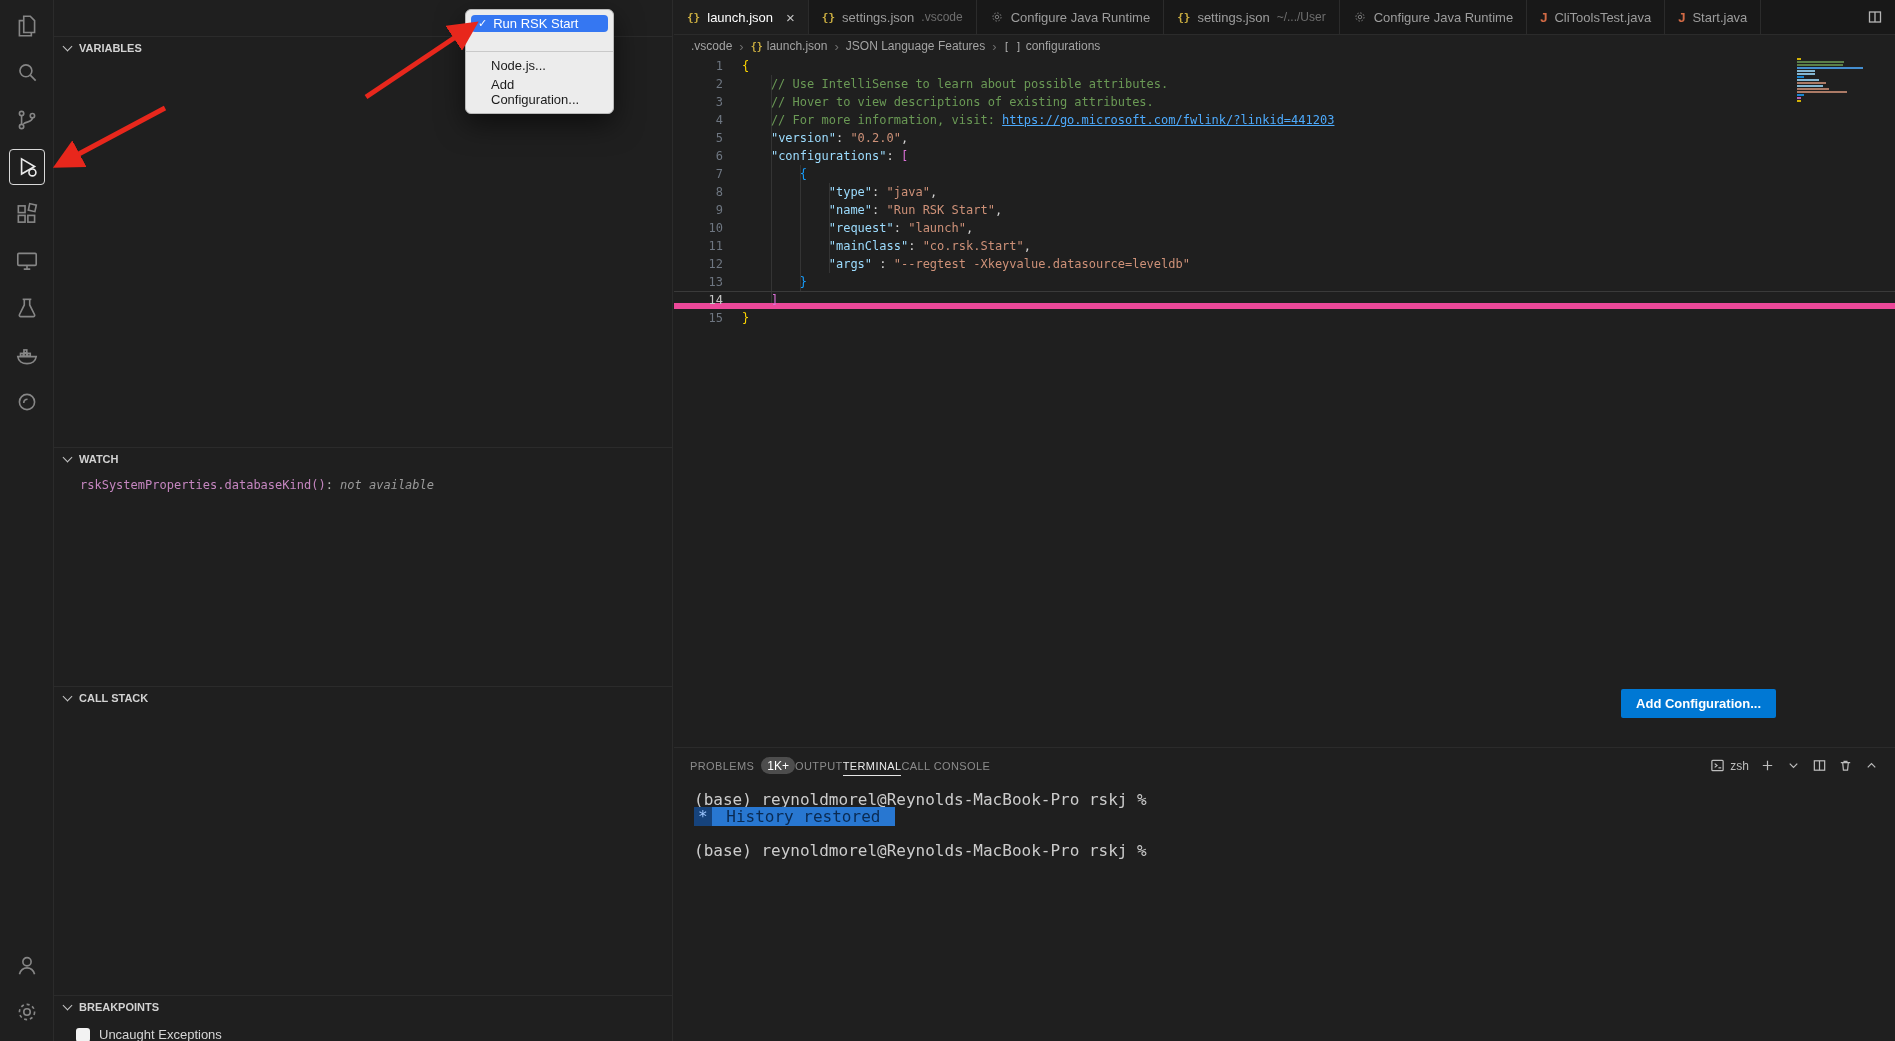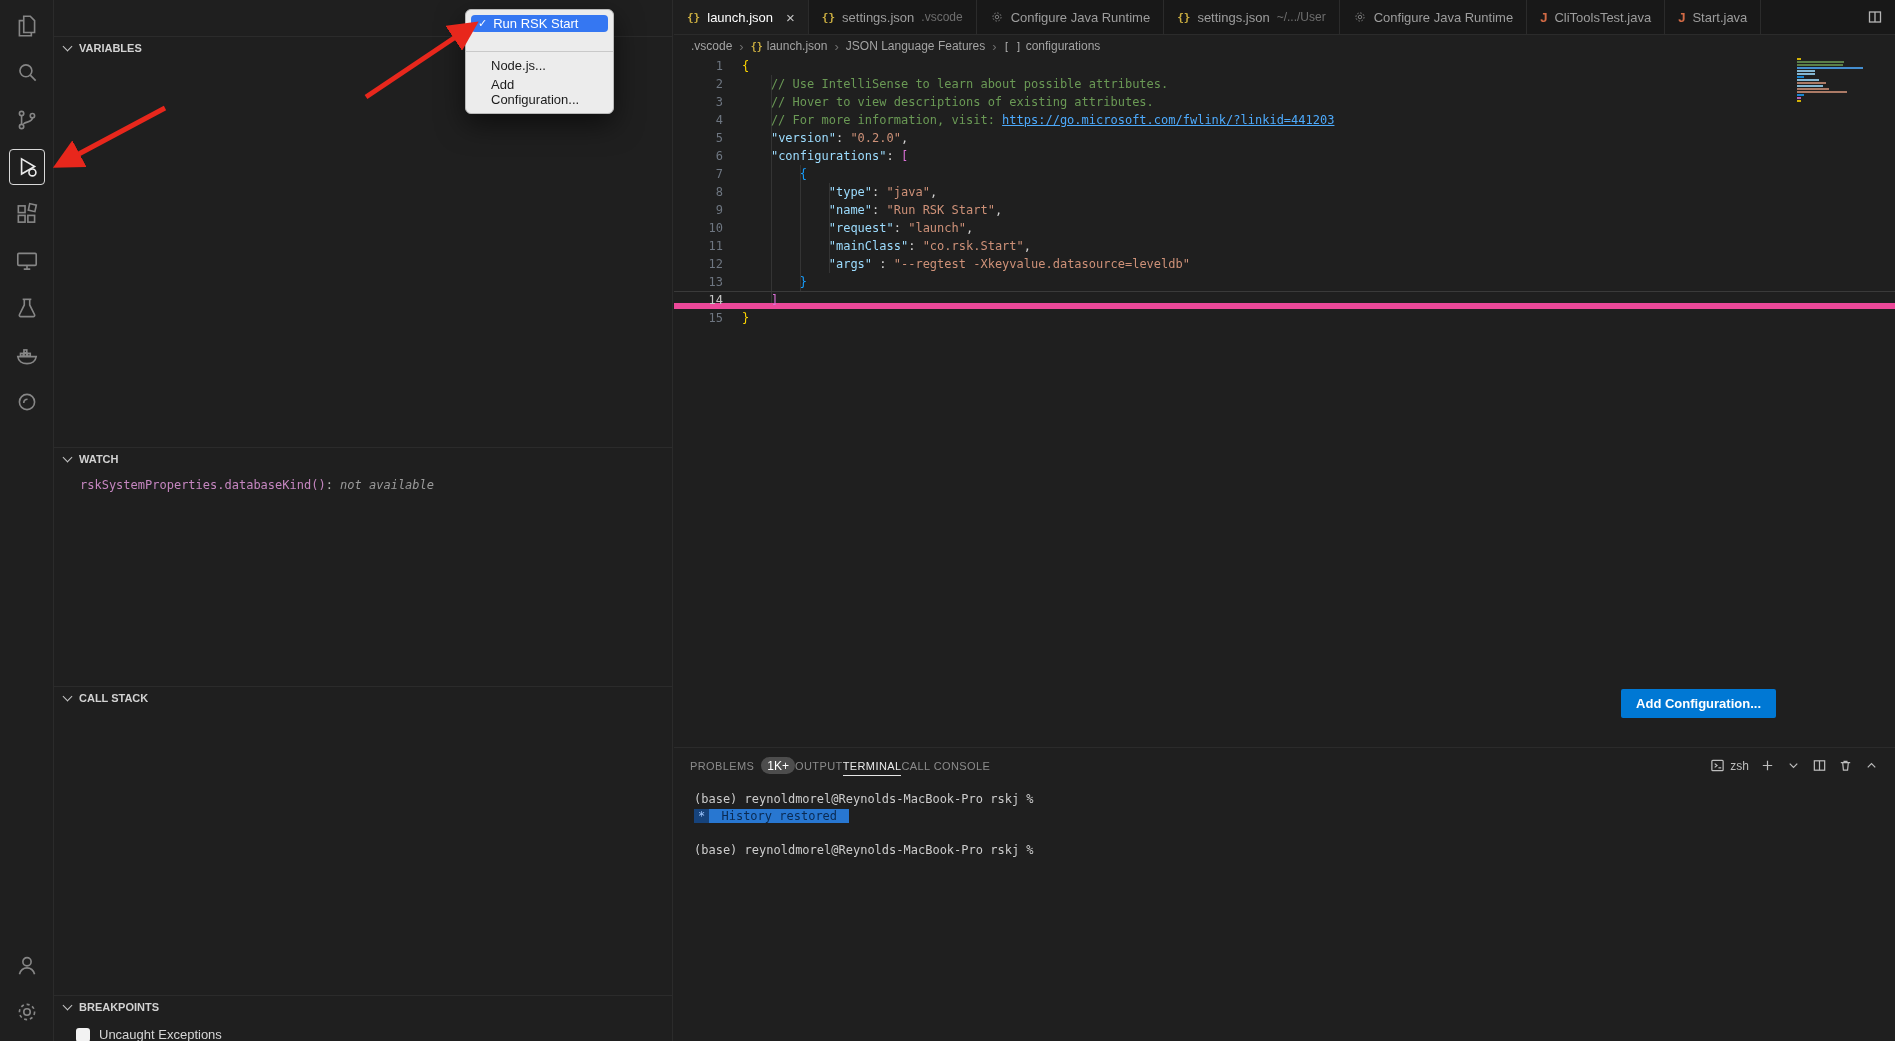--- a/index.html
+++ b/index.html
@@ -93,21 +93,21 @@
   
   #panel{position:absolute;left:0;right:0;top:747px;bottom:0;border-top:1px solid var(--border);background:#1f1f1f}
   #panel-header{height:35px;display:flex;align-items:center;padding:0 16px;gap:24px}
   .ptab{font-size:11px;letter-spacing:.4px;color:#8b8b8b;height:100%;display:flex;align-items:center;gap:7px;position:relative}
   .ptab.active{color:#eaeaea}
   .ptab.active::after{content:"";position:absolute;left:0;right:0;bottom:7px;height:1px;background:#e7e7e7}
   .badge{background:#4d4d4d;color:#fff;font-size:12px;padding:1.5px 6px;border-radius:9px;letter-spacing:0}
   #panel-actions{margin-left:auto;display:flex;align-items:center;gap:11px;color:#bdbdbd;font-size:12px}
   #panel-actions svg{width:15px;height:15px;fill:none;stroke:currentColor;stroke-width:1.3}
   #shell-chip{display:flex;align-items:center;gap:5px}
-  #term{padding:8px 0 0 20px;font-family:"DejaVu Sans Mono",monospace;font-size:12px;color:#cccccc}
+  #term{padding:8px 0 0 20px;font-family:"DejaVu Sans Mono",monospace;font-size:16px;color:#cccccc}
   .tl{height:17px;line-height:17px;white-space:pre}
   .hr-badge{background:#16437c;color:#9ec7ff;padding:0 4px}
   .hr-text{background:var(--hist-bg);color:#0a2a52;padding:0 5px}
 
   
   #popup{position:absolute;left:465px;top:9px;width:149px;background:#ececec;border:1px solid #b9b9b9;
     border-radius:6px;box-shadow:0 10px 28px rgba(0,0,0,.55);z-index:60;padding:5px 0 4px;
     font-size:13px;color:#1b1b1b}
   .pp-sel{margin:0 5px;background:var(--macos-select-blue);color:#fff;border-radius:4px;
     display:flex;align-items:center;gap:6px;padding:1px 7px}

